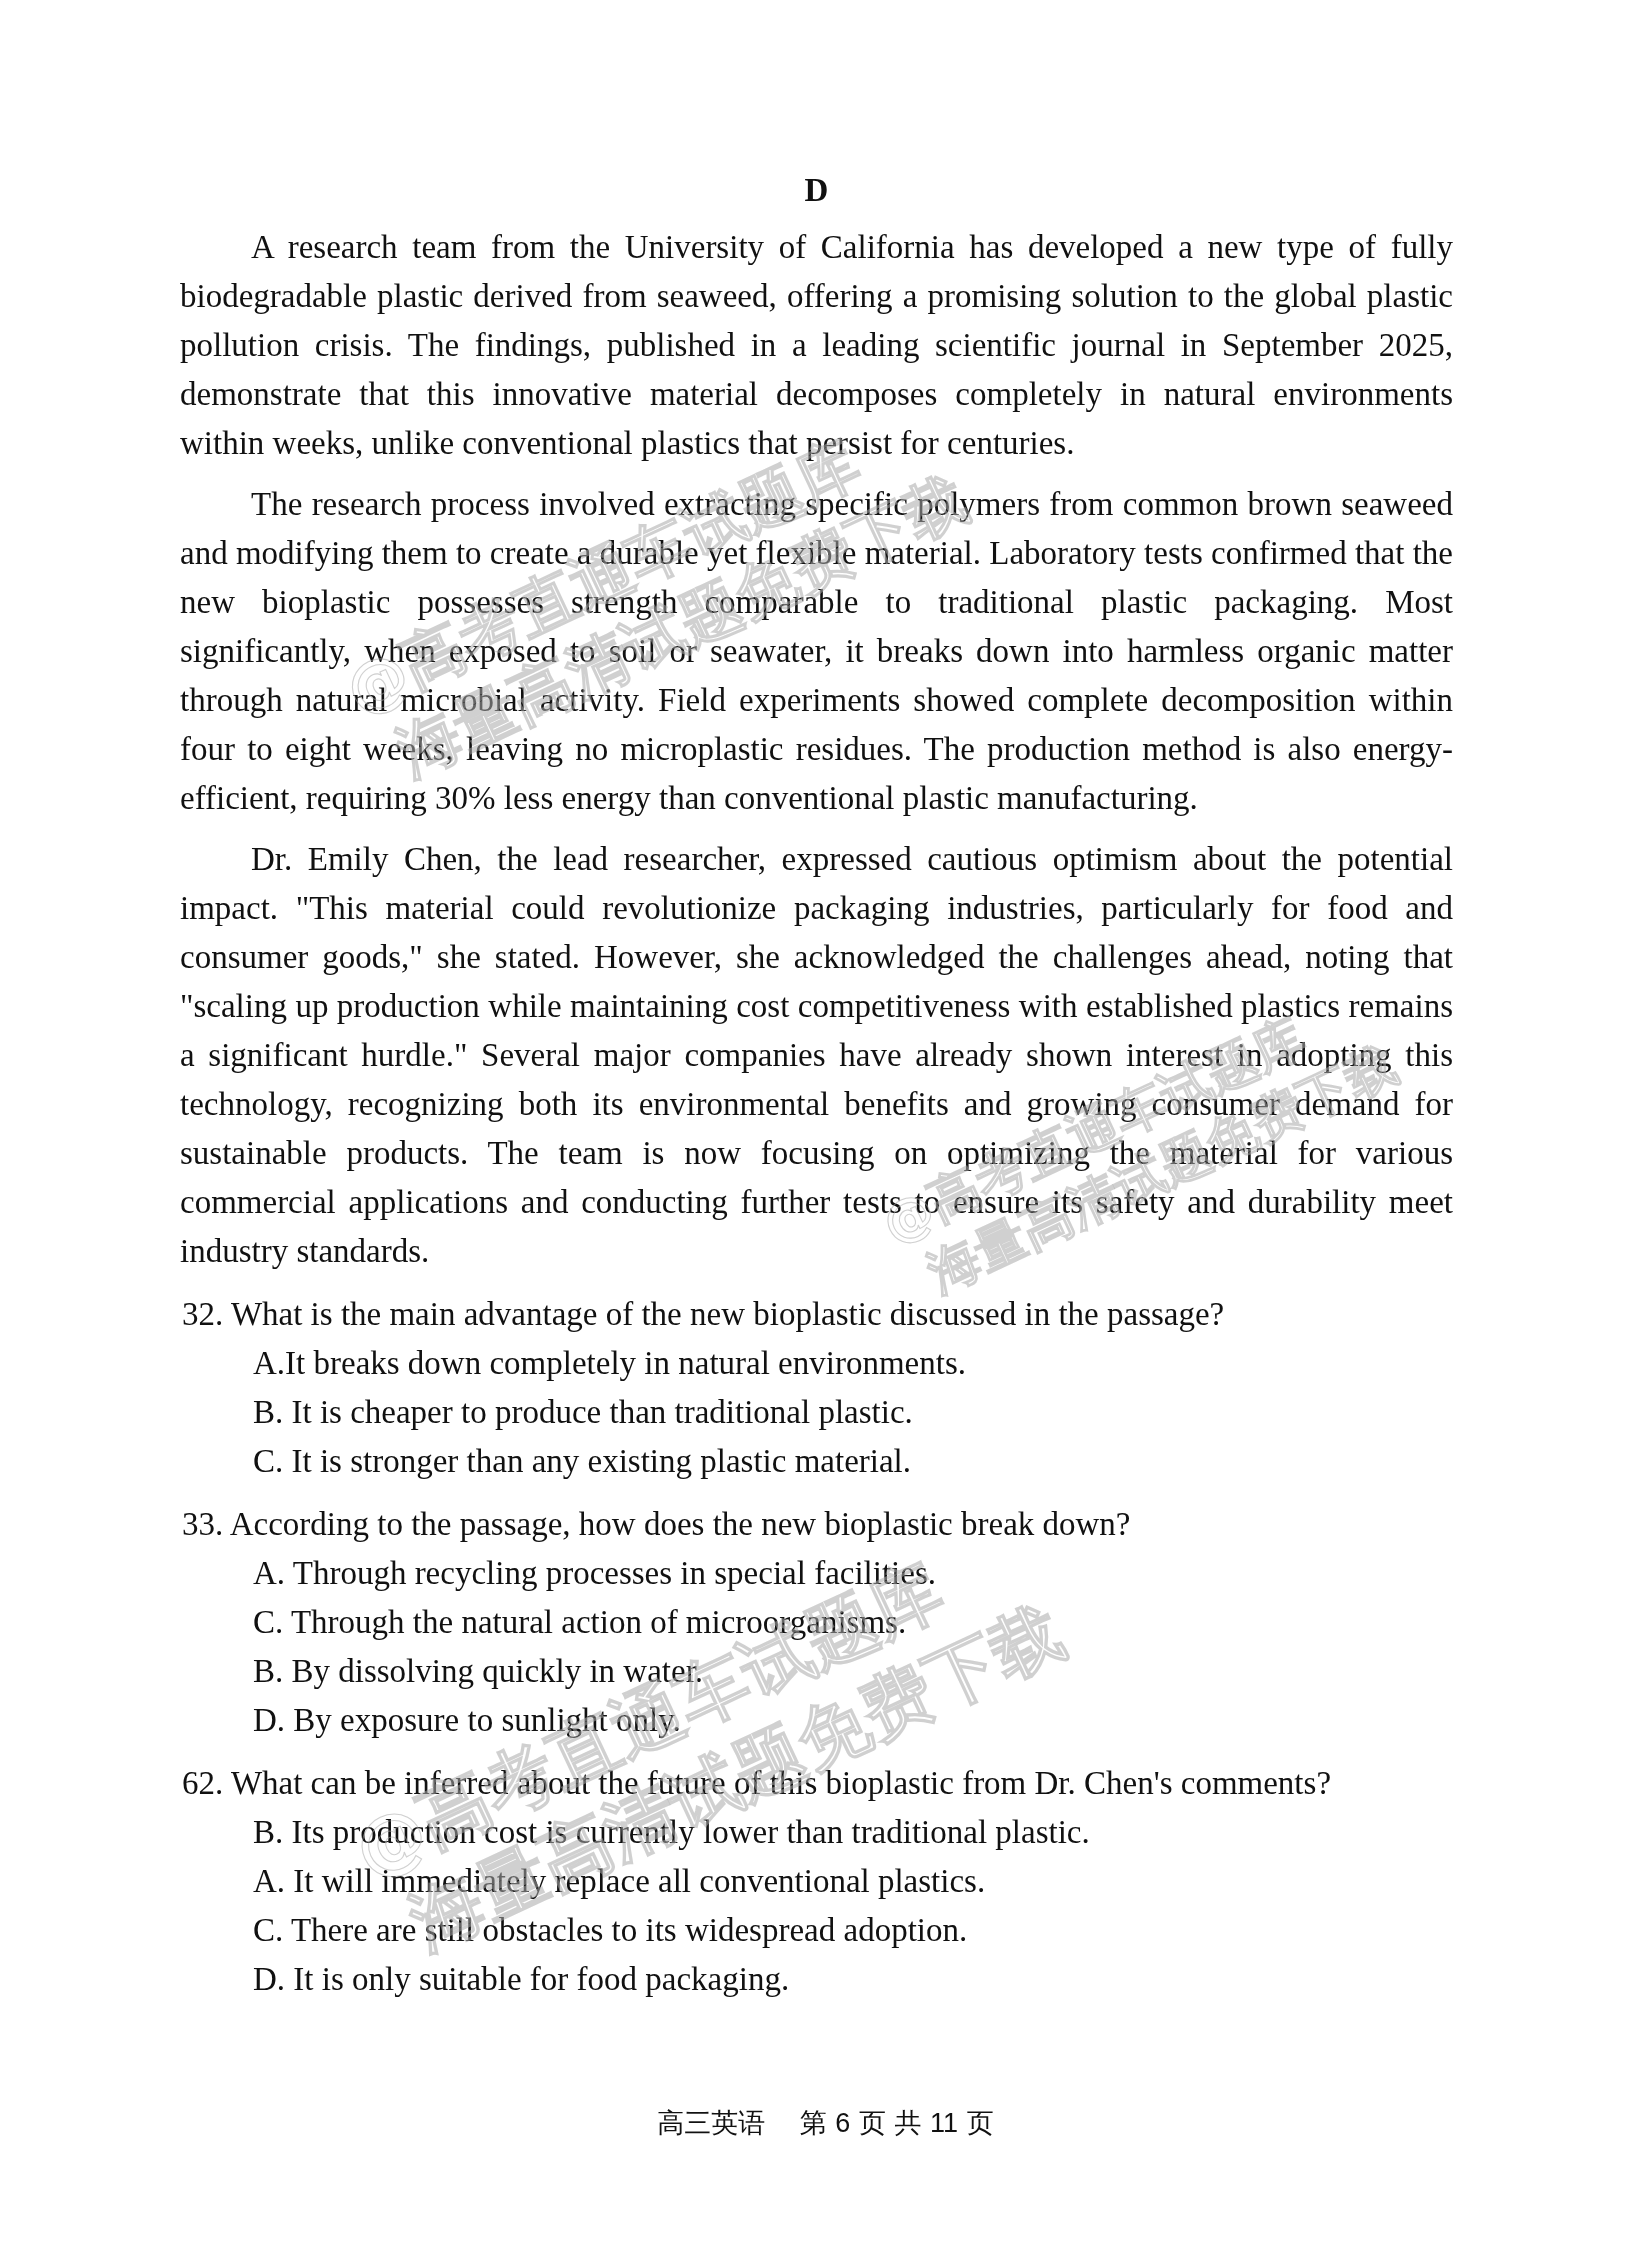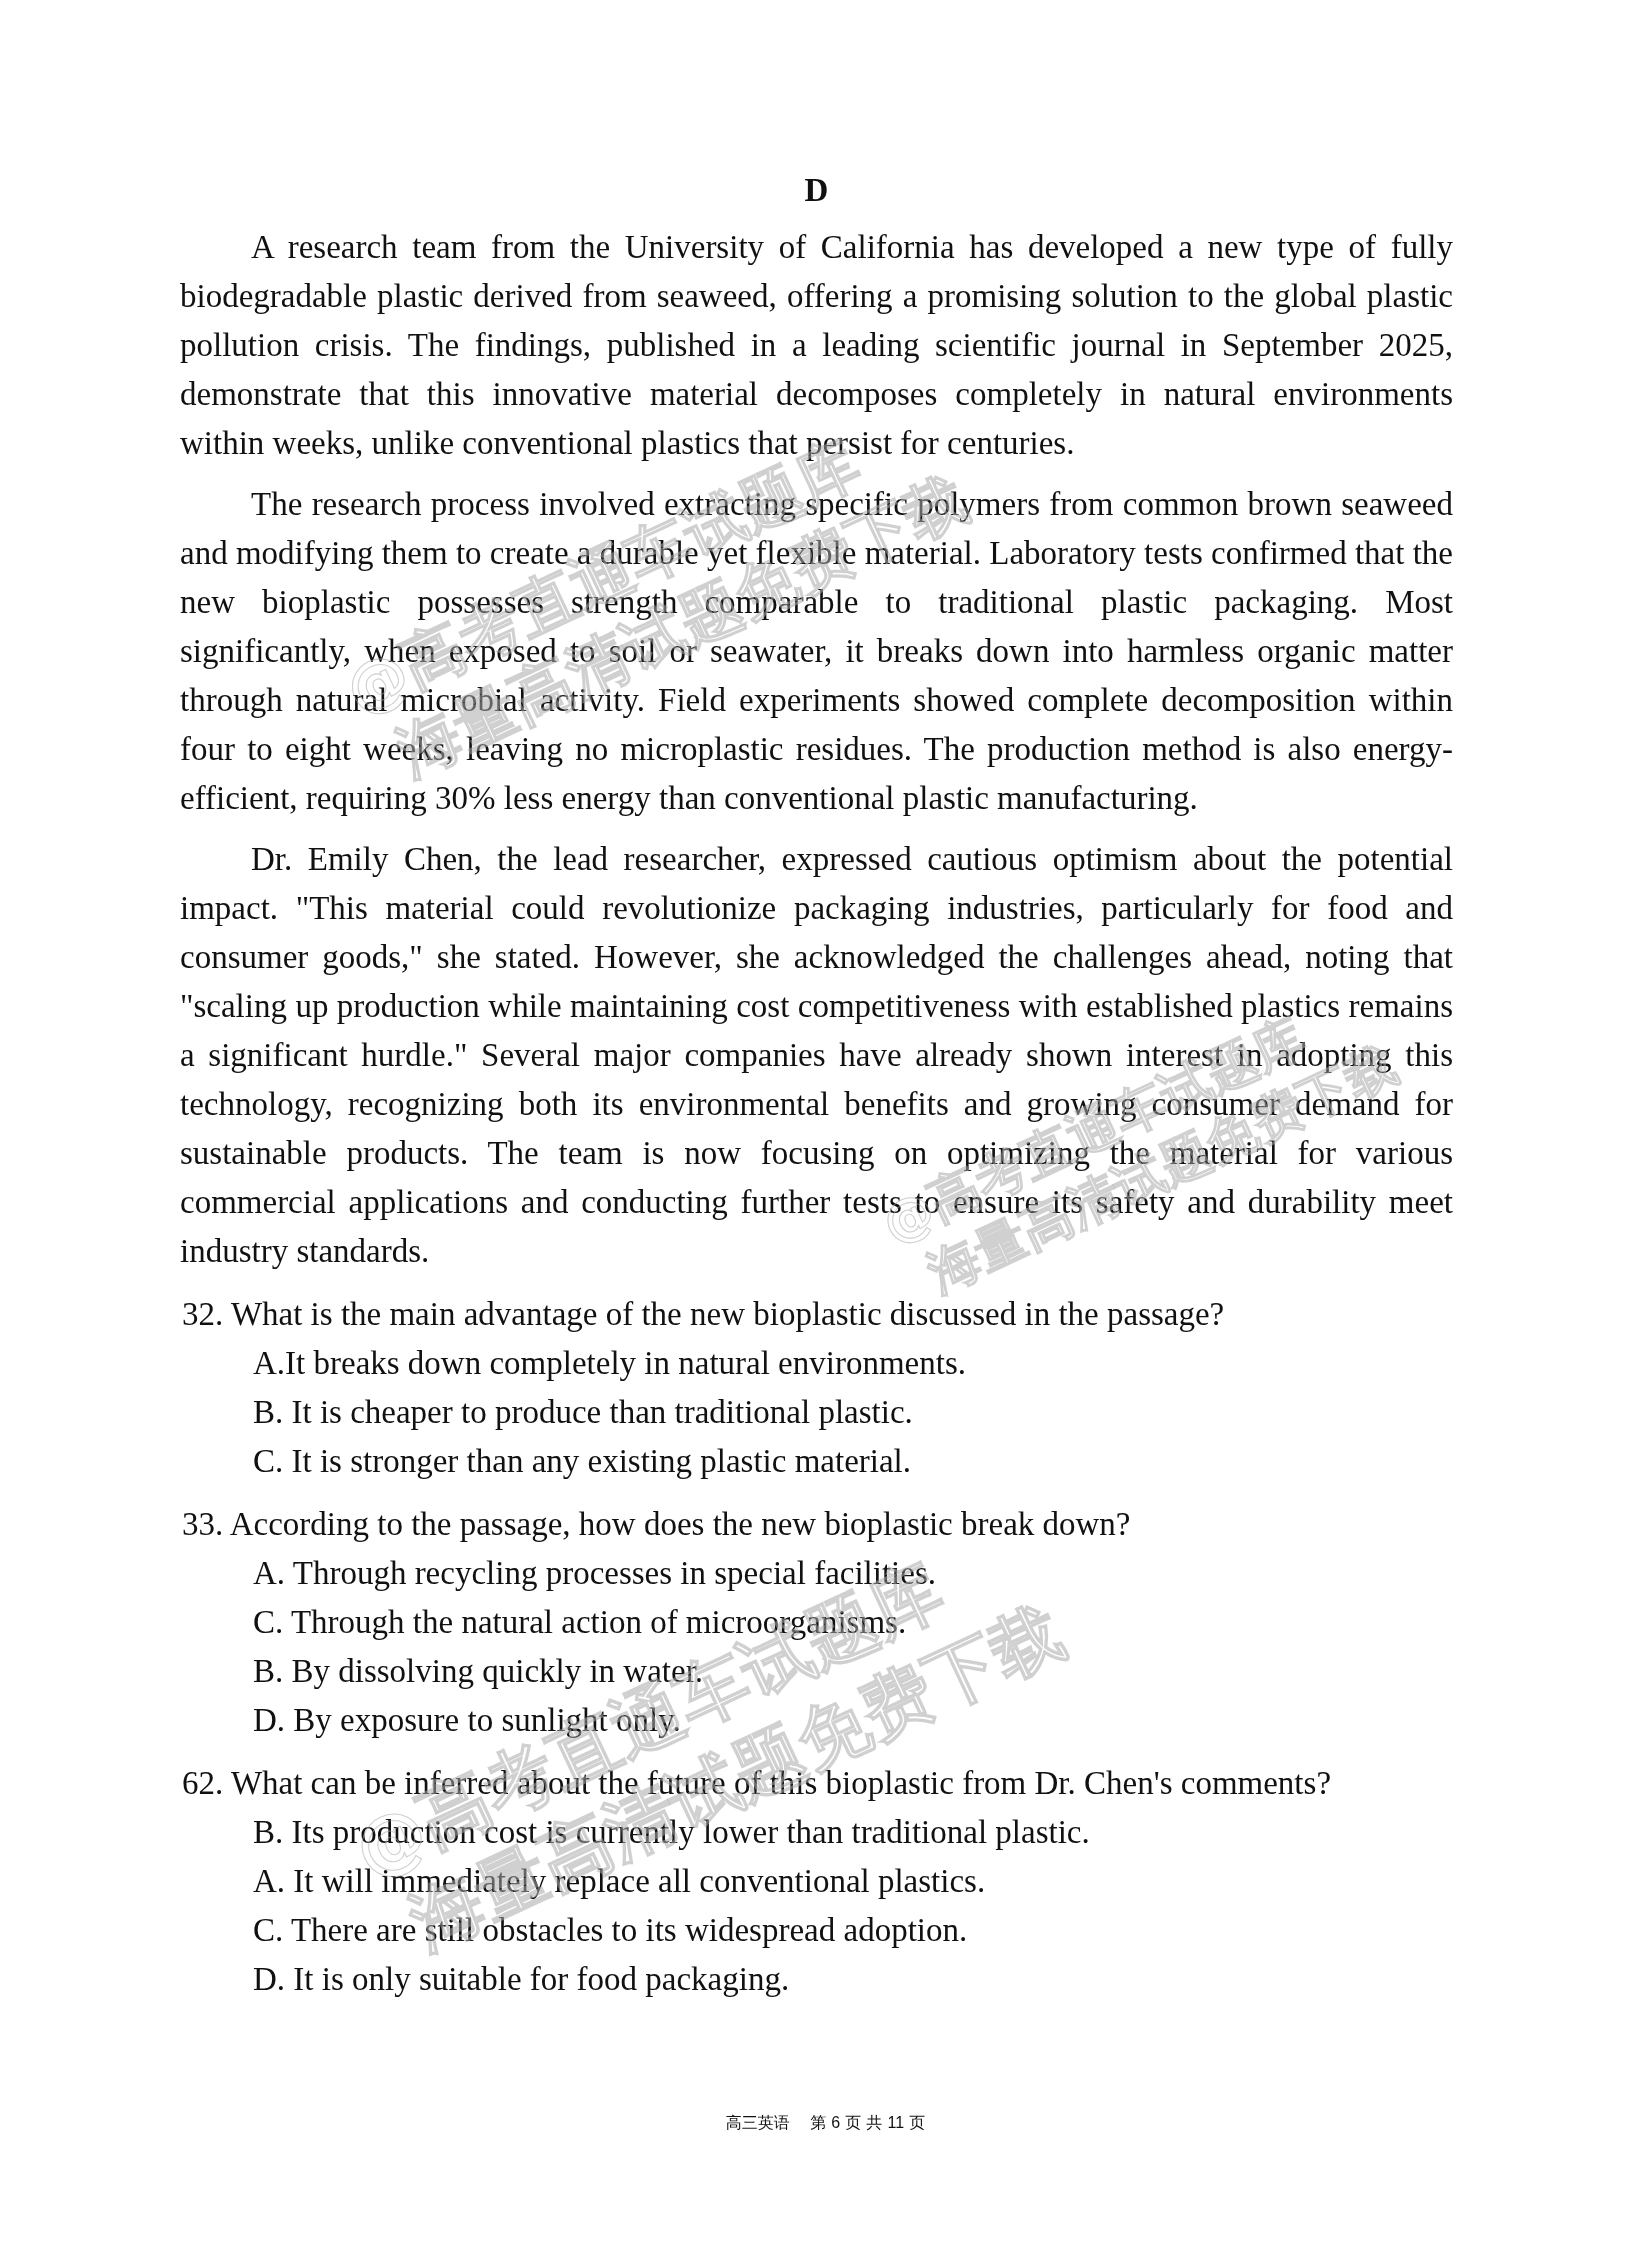--- a/index.html
+++ b/index.html
@@ -50,21 +50,21 @@
     padding-left: 71px;
     line-height: 49px;
   }
   .footer {
     position: absolute;
     left: 0;
     width: 1634px;
     top: 2105px;
     text-align: center;
     font-family: "DejaVu Sans", "Liberation Sans", sans-serif;
-    font-size: 16px;
+    font-size: 27px;
     line-height: 35px;
     color: #111111;
     padding-left: 17px;
     box-sizing: border-box;
     white-space: pre;
   }
   .footer .num { font-family: "Liberation Sans", "DejaVu Sans", sans-serif; }
   .watermark {
     position: absolute;
     pointer-events: none;

